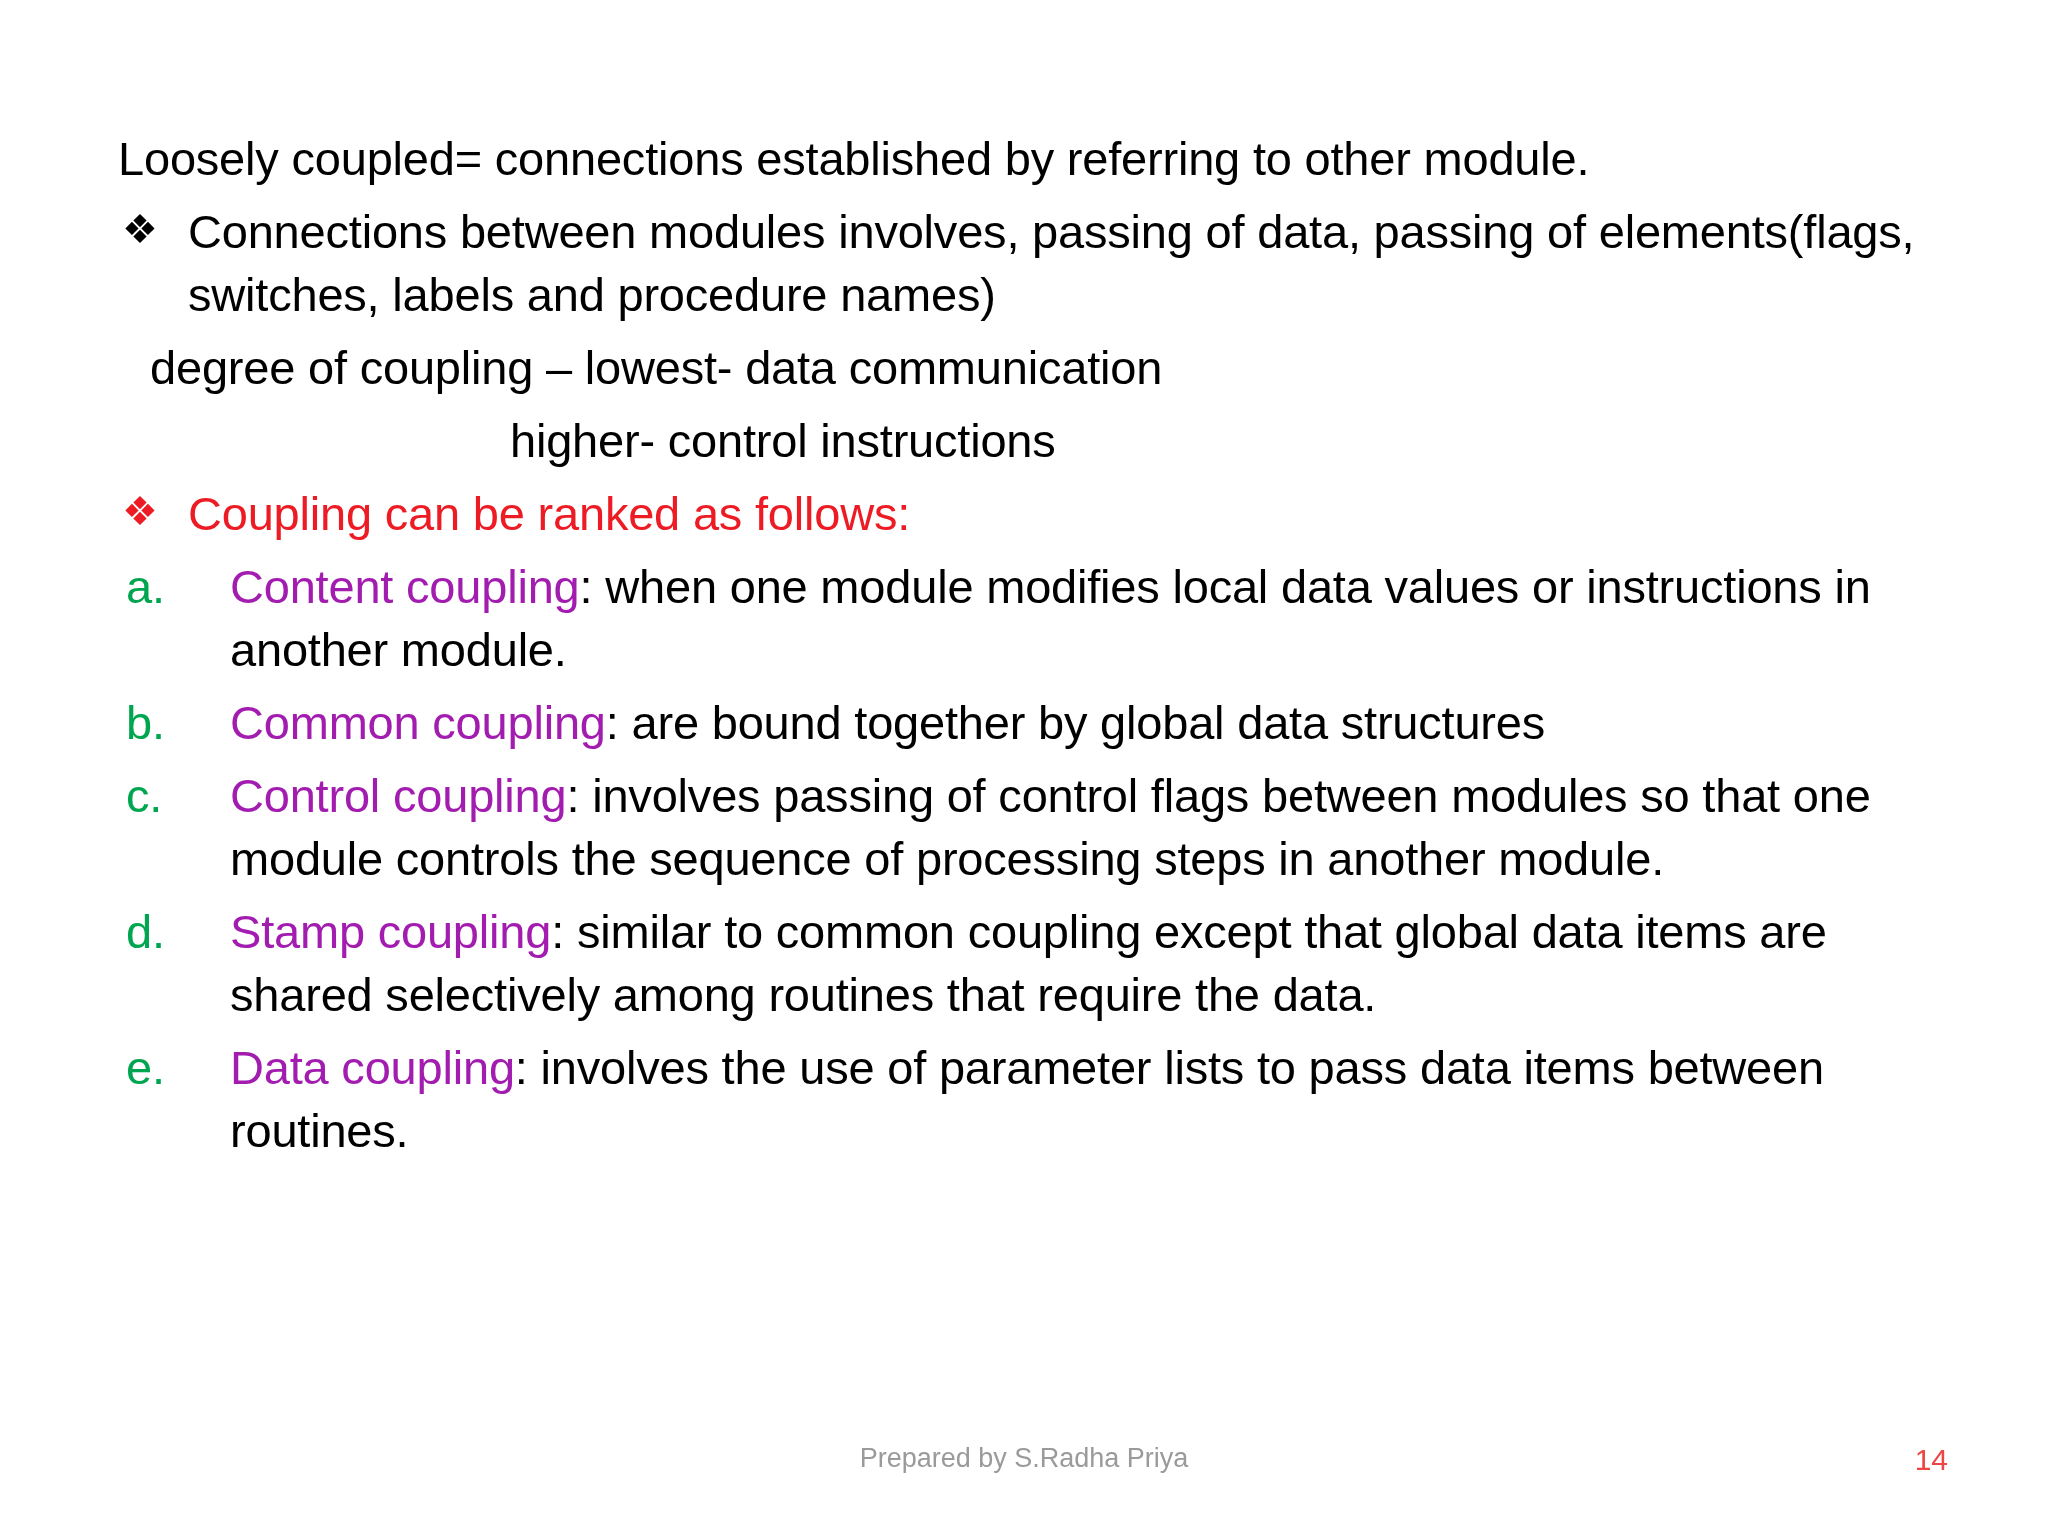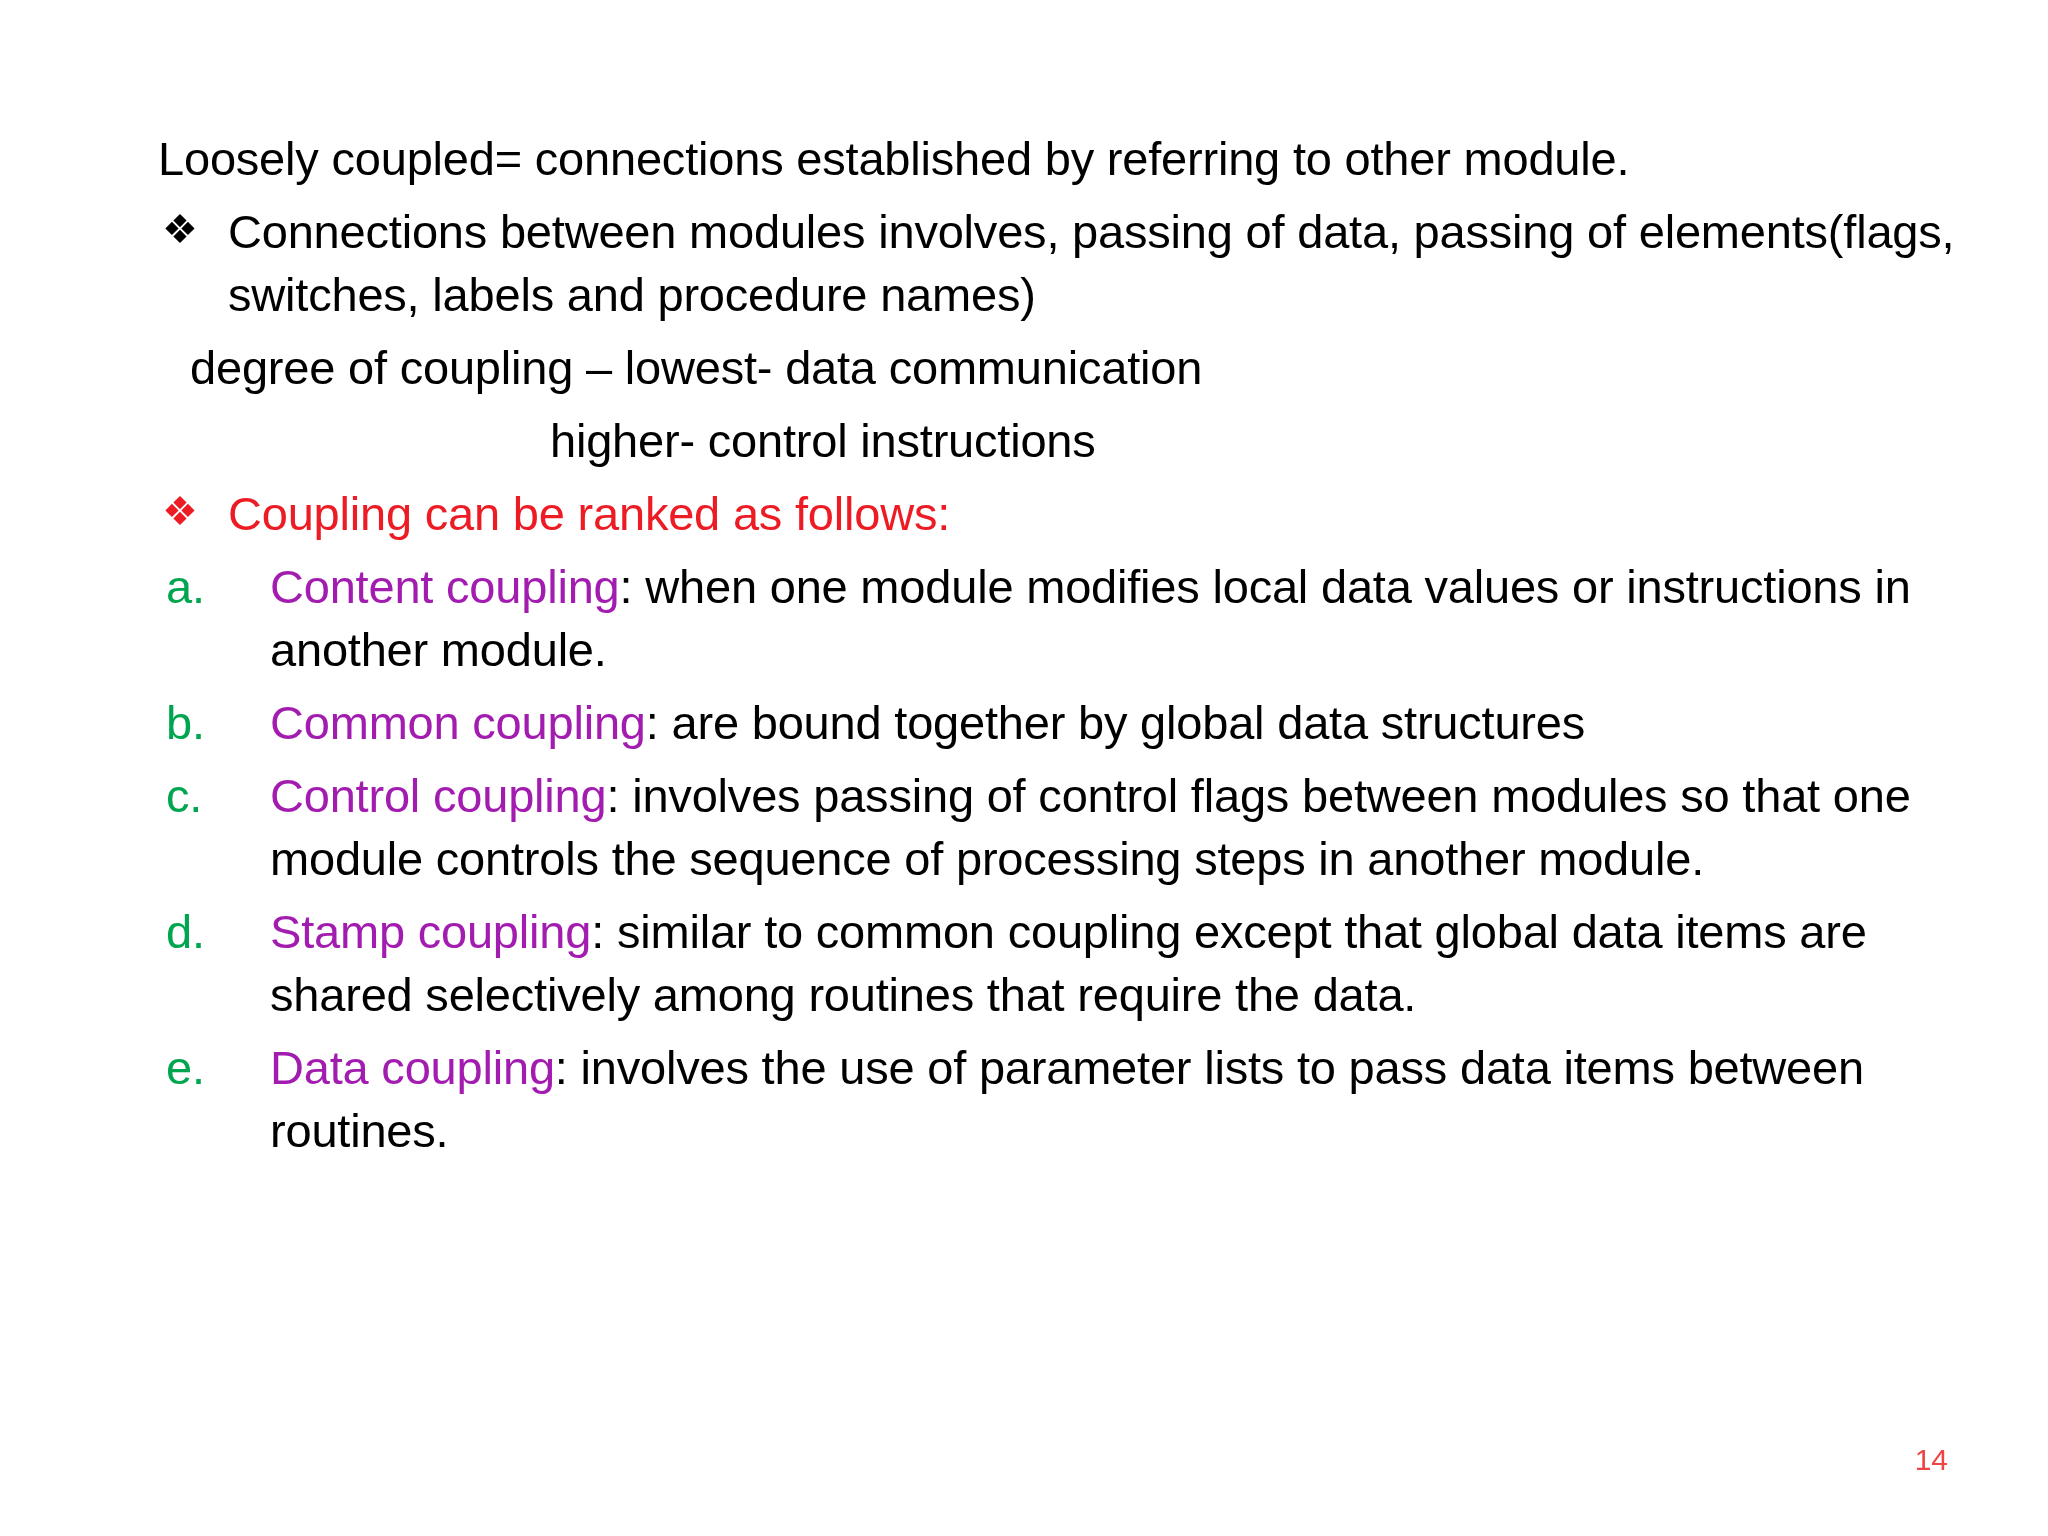--- a/index.html
+++ b/index.html
@@ -22,21 +22,20 @@
     height: 1536px;
     background: #ffffff;
     box-sizing: border-box;
   }
 
   .body-block {
     position: absolute;
     left: 110px;
     top: 128px;
     width: 1840px;
-    margin-left: 40px;
   }
 
   
   .para {
     font-size: 47px;
     line-height: 1.34;
     letter-spacing: -0.2px;
     margin: 0 0 10px 0;
     color: #000000;
     white-space: pre-wrap;
@@ -176,16 +175,17 @@
     </div>
 
     <div class="lettered">
       <span class="marker">e.</span>
       <span class="term">Data coupling</span><span class="rest">: involves the use of parameter lists to pass data items between routines.</span>
     </div>
 
   </div>
 
   <div class="footer">
+    <div class="footer-center">Prepared by S.Radha Priya</div>
     <div class="footer-page">14</div>
   </div>
 
 </div>
 
 </body></html>

